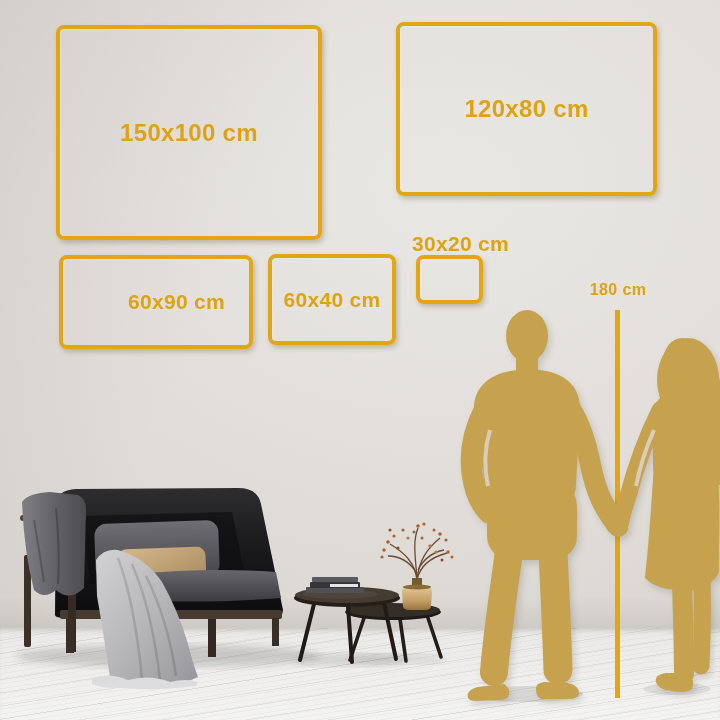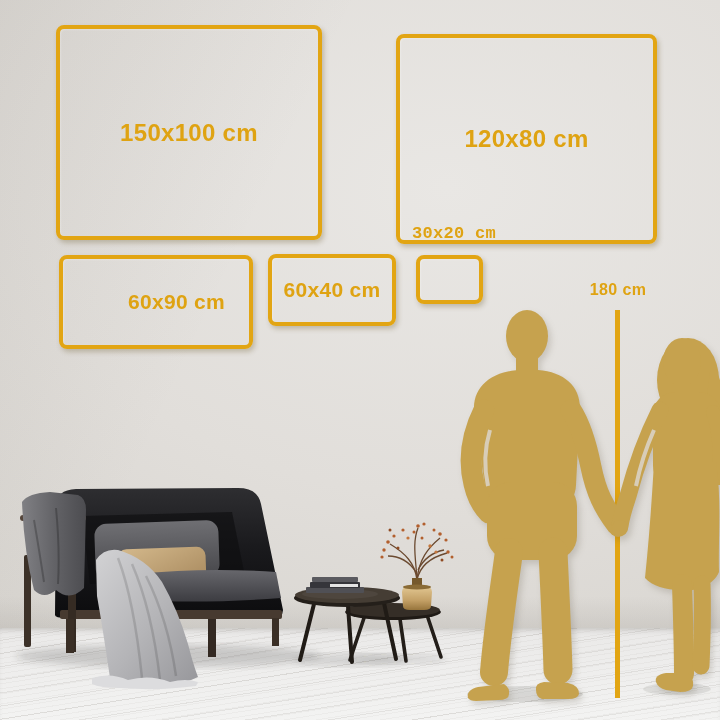--- a/index.html
+++ b/index.html
@@ -20,27 +20,27 @@
     background:
       repeating-linear-gradient(0deg, rgba(120,113,104,0.13) 0 1px, rgba(0,0,0,0) 1px 13px),
       repeating-linear-gradient(0deg, rgba(150,144,136,0.07) 0 1px, rgba(0,0,0,0) 1px 5px);
     transform:rotate(-9deg);}
   
   .size-frame{position:absolute;box-sizing:border-box;border:4px solid var(--accent-gold,#e2a515);
     border-radius:8px;display:flex;align-items:center;justify-content:center;
     box-shadow:2px 3px 5px rgba(95,75,25,0.28), inset 1px 1px 2px rgba(255,255,255,0.25);}
   .size-label{color:var(--label-text,#dfa312);font-weight:bold;letter-spacing:.3px;white-space:nowrap;}
   .fr-a{left:56px;top:25px;width:266px;height:215px;}
-  .fr-b{left:396px;top:34px;width:261px;height:210px;justify-content:center;}
+  .fr-b{left:396px;top:22px;width:261px;height:174px;justify-content:center;}
   .fr-c{left:59px;top:255px;width:194px;height:94px;padding-left:41px;}
-  .fr-d{left:268px;top:254px;width:128px;height:72px;}
+  .fr-d{left:268px;top:254px;width:128px;height:91px;}
   .fr-e{left:416px;top:255px;width:67px;height:49px;}
   .fs-24{font-size:24px;} .fs-21{font-size:21px;}
-  .floating-label{position:absolute;left:412px;top:224px;color:var(--label-text,#dfa312);
-    font-weight:bold;font-size:17px;letter-spacing:.3px;white-space:nowrap;font-family:Liberation Mono, monospace;}
+  .floating-label{position:absolute;left:412px;top:232px;color:var(--label-text,#dfa312);
+    font-weight:bold;font-size:21px;letter-spacing:.3px;white-space:nowrap;}
   
   .height-label{position:absolute;left:570px;top:281px;width:96px;text-align:center;
     color:var(--label-text,#dfa312);font-weight:bold;font-size:16px;letter-spacing:.4px;}
   .height-line{position:absolute;left:615px;top:310px;width:5px;height:388px;
     background:linear-gradient(90deg,#eab63１,#e2a40e 40%,#c78e08);background-color:var(--accent-gold,#e2a50f);}
   
   .furniture-svg{position:absolute;left:0;top:460px;width:470px;height:260px;}
   .people-svg{position:absolute;left:430px;top:300px;width:290px;height:412px;
     filter:drop-shadow(3px 4px 3px rgba(70,60,40,0.18));}
 </style>

